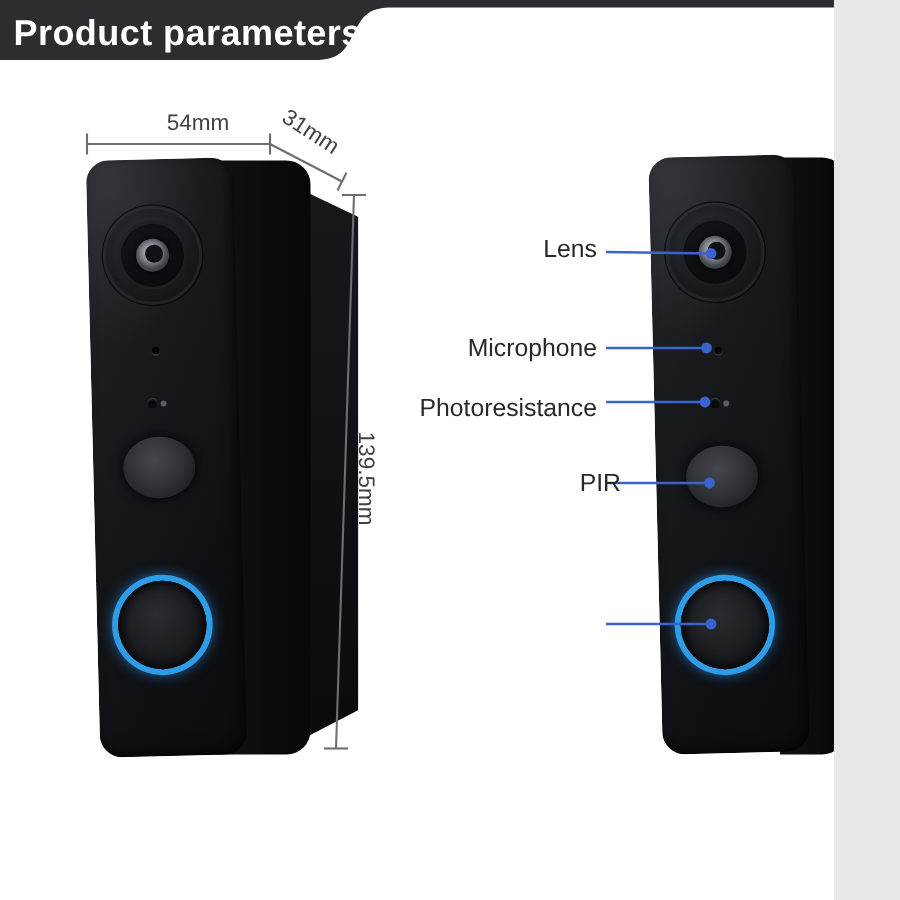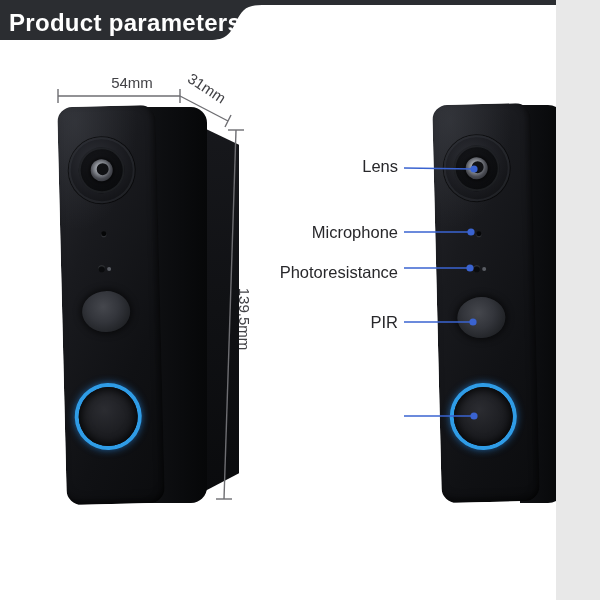--- a/index.html
+++ b/index.html
@@ -157,15 +157,15 @@
     </g>
   </svg>
 
   <span class="dim-label" style="left:132px;top:82px;">54mm</span>
   <span class="dim-label rot33" style="left:207px;top:88px;">31mm</span>
   <span class="dim-label rot90" style="left:244px;top:319px;">139.5mm</span>
 
   <div class="part-label" style="top:156px;">Lens</div>
   <div class="part-label" style="top:222px;">Microphone</div>
   <div class="part-label" style="top:262px;">Photoresistance</div>
-  <div class="part-label" style="top:312px;">PIR</div>
+  <div class="part-label" style="top:312px;margin-left:16px;">PIR</div>
 
 </div>
 
 </body></html>

